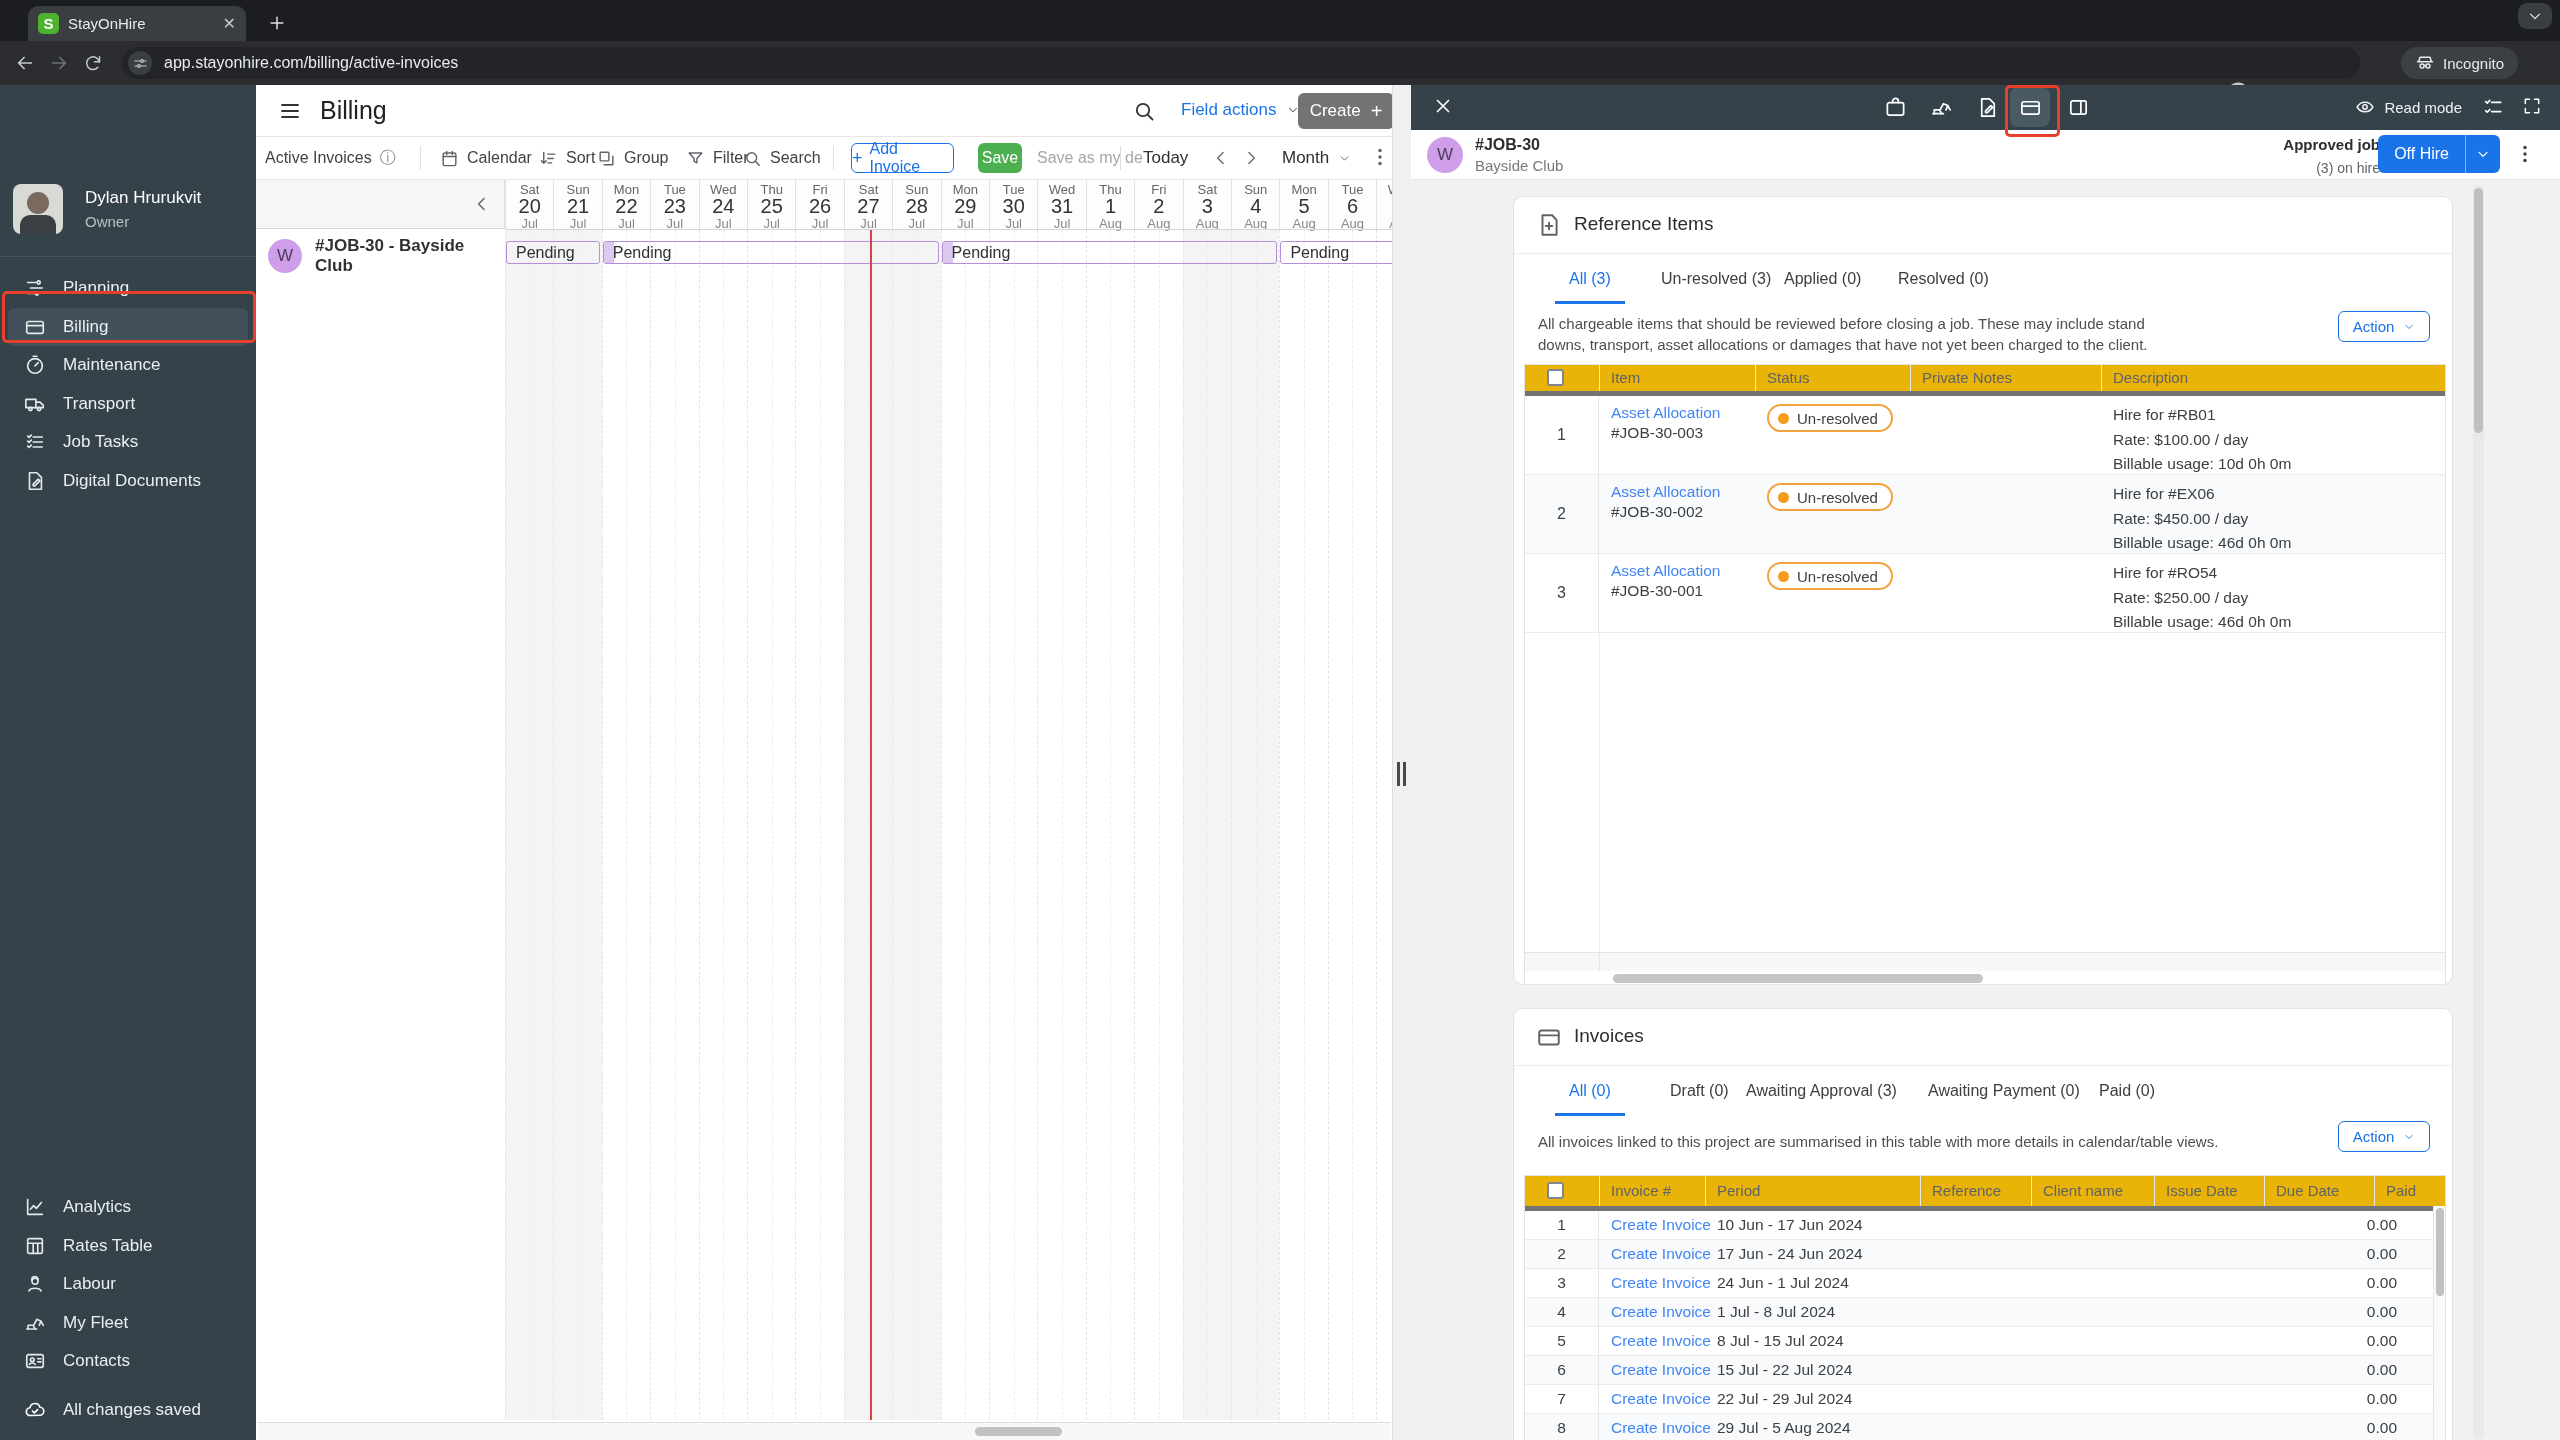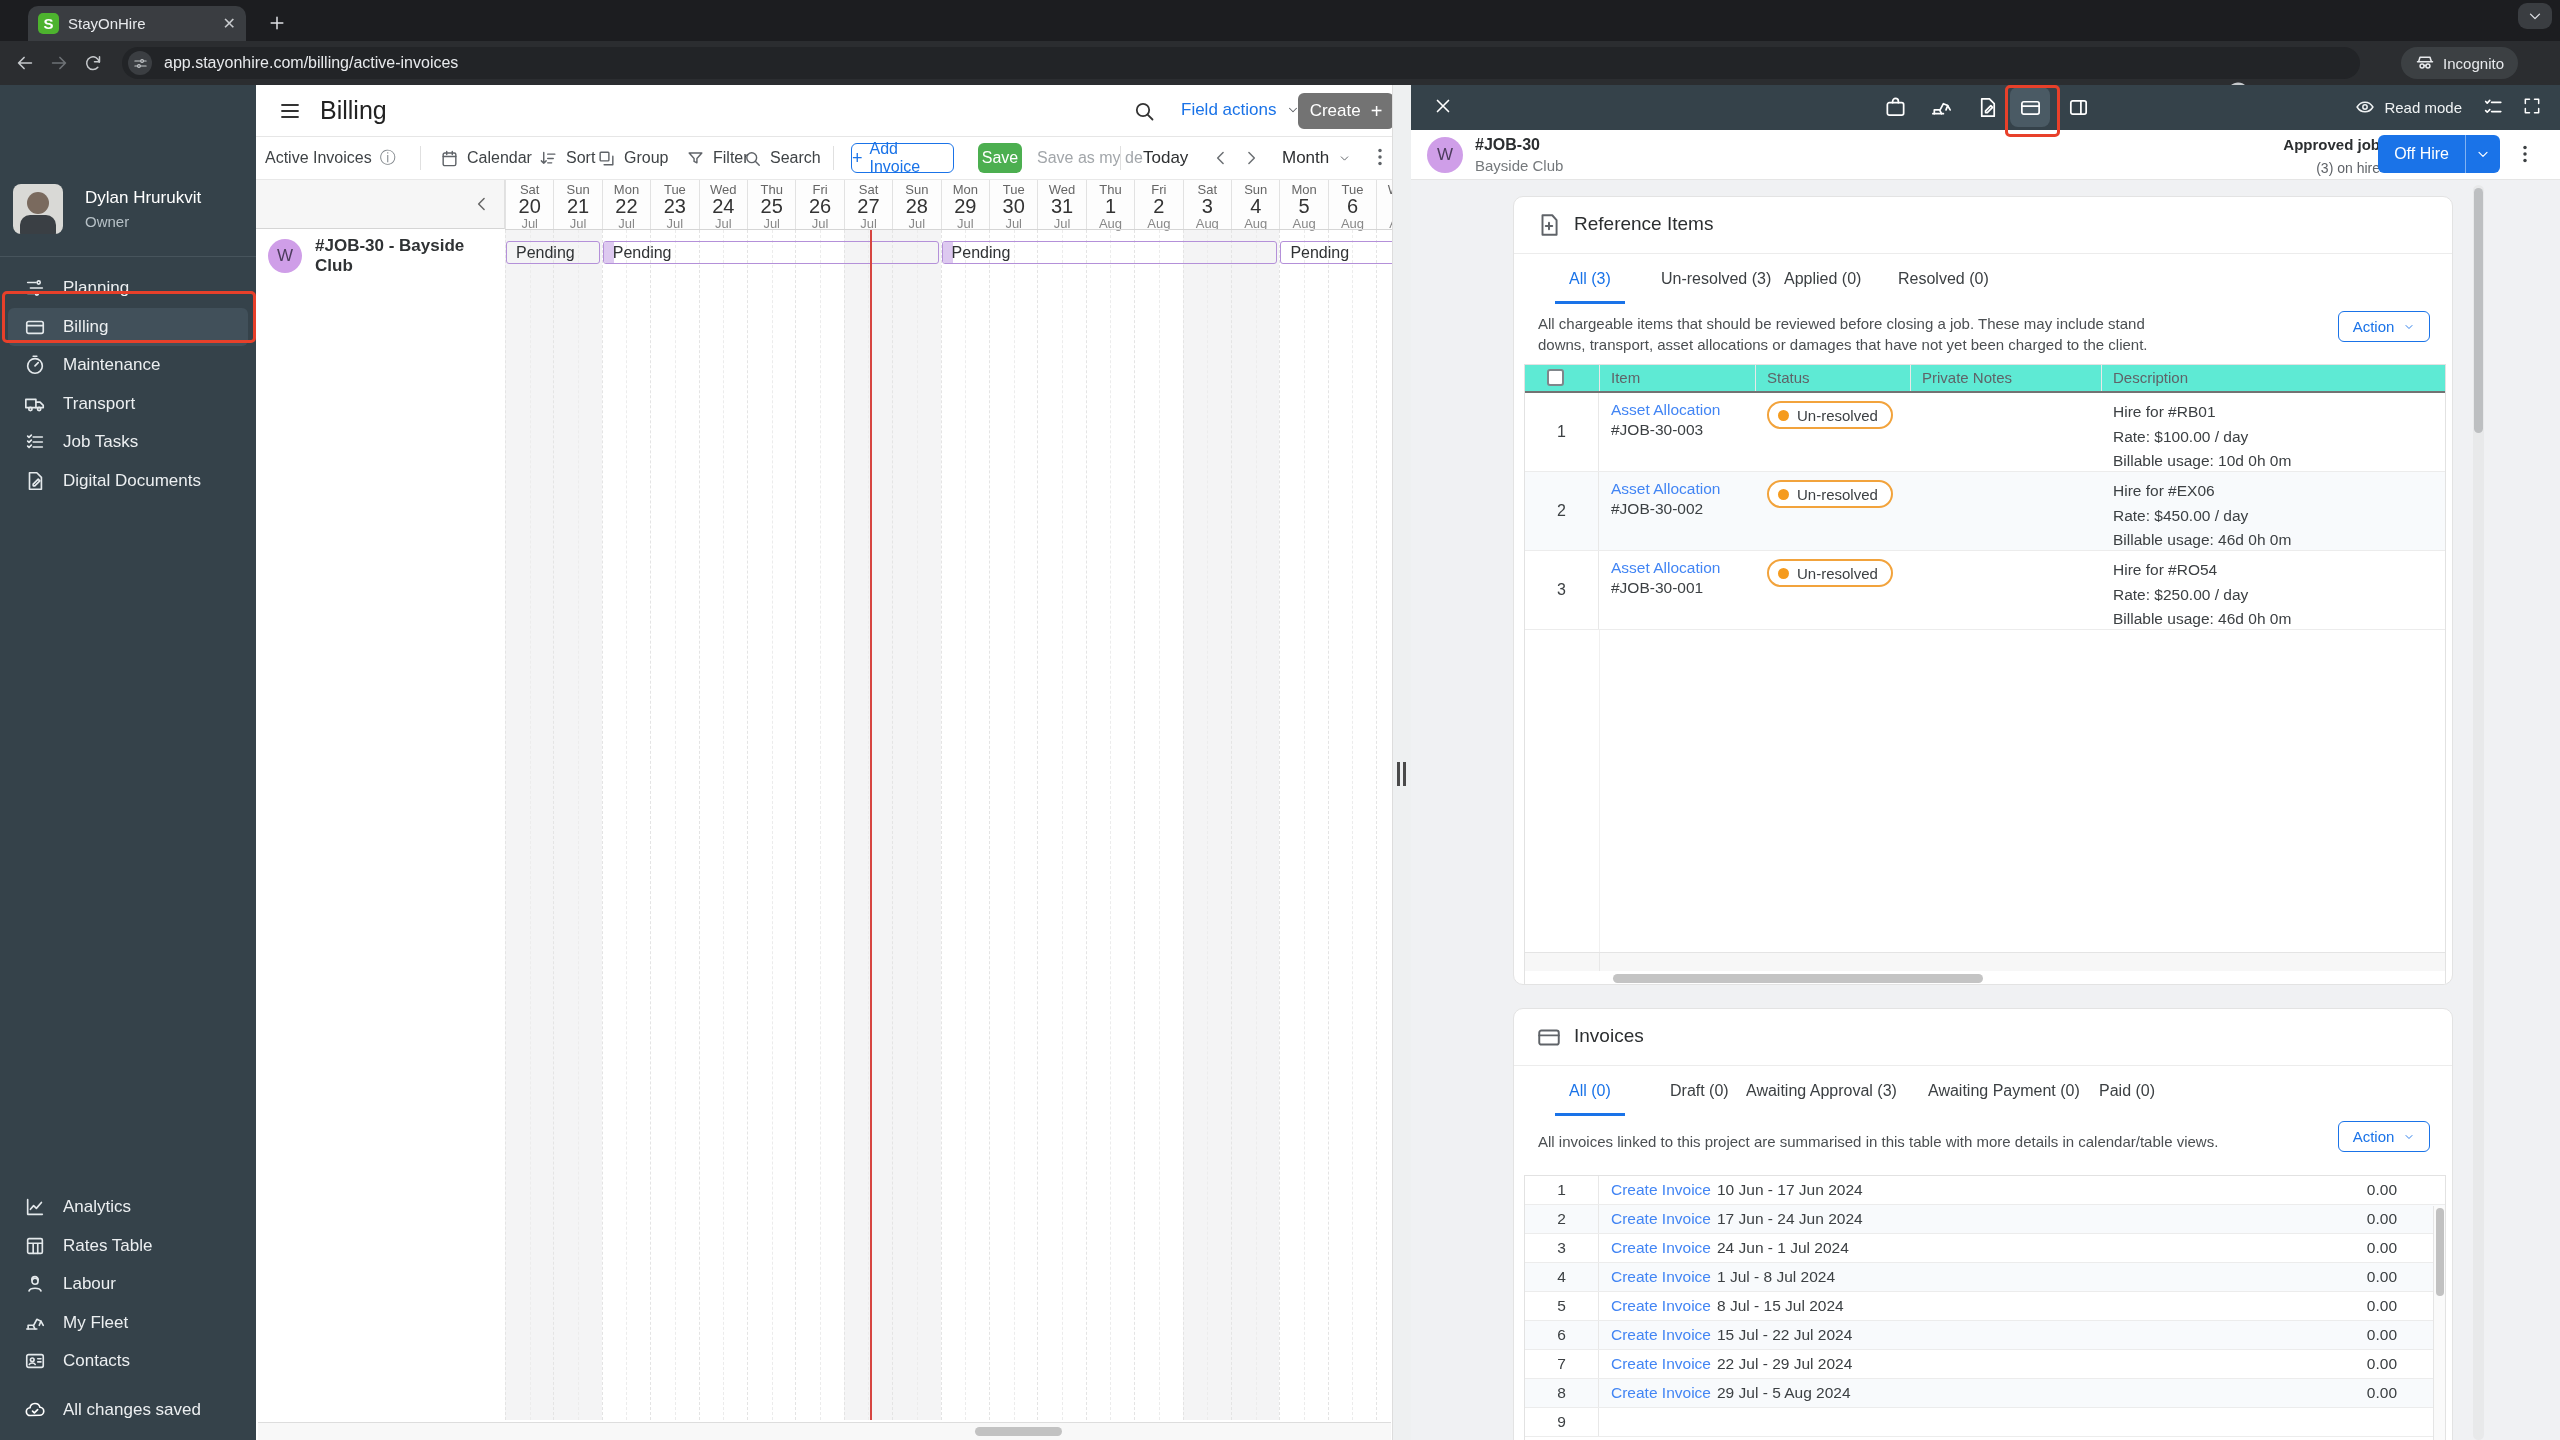--- a/index.html
+++ b/index.html
@@ -131,21 +131,21 @@
   .card-head .ic{position:absolute;left:22px;top:15px;width:26px;height:26px;color:#5f6368;}
   .card-title{position:absolute;left:60px;top:16px;font-size:19px;color:#2b2e30;}
   .tabs{position:absolute;left:0;top:57px;width:100%;height:50px;}
   .tabx{position:absolute;top:0;height:50px;display:flex;align-items:center;font-size:16px;color:#3c4043;}
   .tabx.on{color:#1a73e8;}
   .tabx.on::after{content:"";position:absolute;left:-14px;right:-14px;bottom:0;height:3px;background:#1a73e8;}
   .card-desc{position:absolute;left:24px;font-size:15px;color:#4b4f52;line-height:21px;width:640px;}
   .action-btn{position:absolute;right:22px;width:92px;height:31px;border:1.5px solid #1a73e8;border-radius:6px;color:#1a73e8;
               font-size:15px;display:flex;align-items:center;justify-content:center;gap:9px;box-sizing:border-box;}
   .tbl{position:absolute;left:10px;width:922px;border:1px solid #e2e2e2;box-sizing:border-box;display:flex;flex-direction:column;}
-  .tbl-head{height:26px;background:#5eead4;border-bottom:2px solid #737373;position:relative;flex:none;font-size:15px;color:#5f6368;text-align:center;}
+  .tbl-head{height:26px;background:#eab308;border-bottom:5px solid #737373;position:relative;flex:none;font-size:15px;color:#5f6368;text-align:center;}
   .chkbox{position:absolute;left:22px;top:4px;width:17px;height:17px;border:2px solid #80868b;border-radius:3px;background:#fff;box-sizing:border-box;}
   .hcell{position:absolute;top:4px;}
   .vline{position:absolute;top:0;width:1px;height:100%;background:#e8e8e8;}
   .brow{height:78px;border-bottom:1px solid #ececec;position:relative;flex:none;}
   .brow.alt{background:#f8fafc;}
   .rownum{position:absolute;left:0;top:0;width:74px;height:100%;border-right:1px solid #e8e8e8;display:flex;align-items:center;justify-content:center;font-size:16px;color:#3c4043;box-sizing:border-box;}
   .itemlink{position:absolute;left:86px;top:8px;font-size:15.5px;color:#4285f4;}
   .itemid{position:absolute;left:86px;top:28px;font-size:15.5px;color:#3c4043;}
   .pill{position:absolute;left:242px;top:8px;height:28px;border:2px solid #f2a33c;border-radius:15px;display:flex;align-items:center;
         gap:8px;padding:0 13px 0 9px;font-size:15px;color:#3c4043;box-sizing:border-box;background:#fff;}
@@ -874,20 +874,37 @@
       <div class="card-desc" style="top:122px;width:720px;">All invoices linked to this project are summarised in this table with more details in calendar/table views.</div>
       <div class="action-btn" style="top:112px;">
         <span>Action</span>
         <span style="width:12px;height:12px;">
             <svg viewBox="0 0 24 24" width="100%" height="100%" fill="none" stroke="currentColor" stroke-width="1.8" stroke-linecap="round" stroke-linejoin="round">
               <path d="M6 9l6 6 6-6"></path>
             </svg>
           </span>
       </div>
       <div class="tbl" style="top:166px;height:444px;border-bottom:none;">
+        <div class="tbl-head" style="height:30px;">
+          <div class="chkbox" style="top:6px;"></div>
+          <div class="vline" style="left:74px;"></div>
+          <div class="hcell" style="left:86px;top:6px;">Invoice #</div>
+          <div class="vline" style="left:180px;"></div>
+          <div class="hcell" style="left:192px;top:6px;">Period</div>
+          <div class="vline" style="left:395px;"></div>
+          <div class="hcell" style="left:407px;top:6px;">Reference</div>
+          <div class="vline" style="left:506px;"></div>
+          <div class="hcell" style="left:518px;top:6px;">Client name</div>
+          <div class="vline" style="left:629px;"></div>
+          <div class="hcell" style="left:641px;top:6px;">Issue Date</div>
+          <div class="vline" style="left:739px;"></div>
+          <div class="hcell" style="left:751px;top:6px;">Due Date</div>
+          <div class="vline" style="left:849px;"></div>
+          <div class="hcell" style="left:861px;top:6px;">Paid</div>
+        </div>
         <div id="invoice-rows">
             <div class="irow">
               <div class="n">1</div>
               <a class="lnk">Create Invoice</a>
               <div class="per">10 Jun - 17 Jun 2024</div>
               <div class="paid">0.00</div>
             </div>
             <div class="irow alt">
               <div class="n">2</div>
               <a class="lnk">Create Invoice</a>

